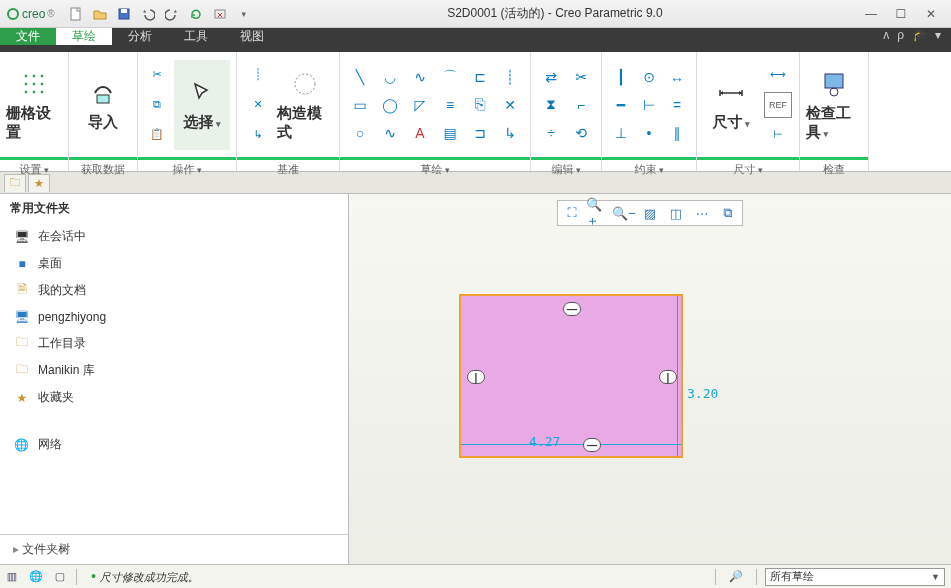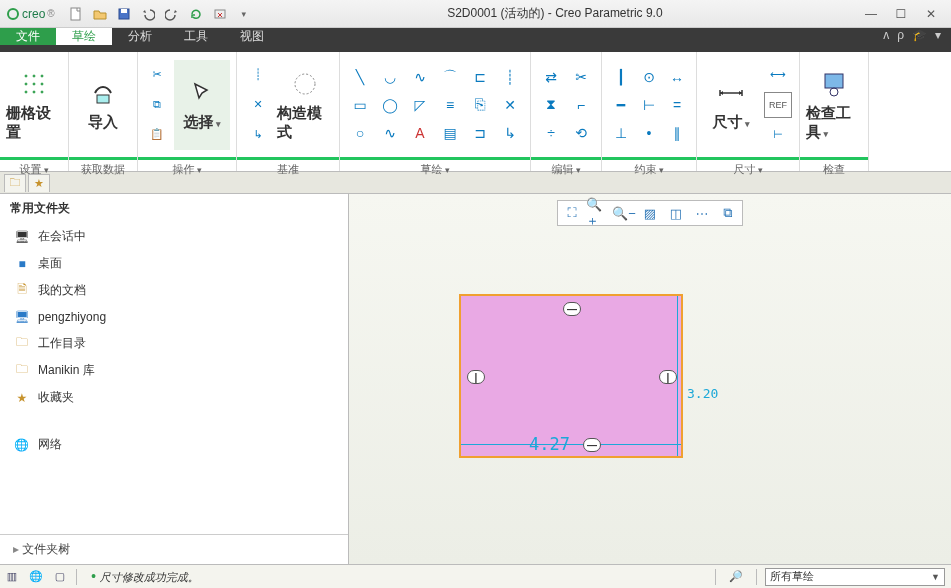--- a/index.html
+++ b/index.html
@@ -54,21 +54,21 @@
 
 .canvas { flex:1; background: linear-gradient(#f6f7f1,#eceee6); position:relative; }
 .canvas-toolbar { position:absolute; top:6px; left:50%; transform:translateX(-50%); height:26px; background:#fff; border:1px solid #bbb; display:flex; align-items:center; padding:0 2px; gap:2px;}
 .canvas-toolbar .cbtn { width:24px; height:22px; display:flex; align-items:center; justify-content:center; cursor:pointer; color:#2773b5; font-size:13px;}
 
 
 .sketch { position:absolute; left:110px; top:100px; width:228px; height:168px; }
 .sketch .rect { position:absolute; left:0; top:0; width:224px; height:164px; background:#e9a9e4; border:2px solid #f0a030; }
 .sketch .dimline-h { position:absolute; left:2px; top:150px; width:220px; height:1px; background:#1ca8d8;}
 .sketch .dimline-v { position:absolute; left:218px; top:2px; width:1px; height:160px; background:#1ca8d8;}
-.sketch .dim-w { position:absolute; left:70px; top:140px; color:#1ca8d8; font-size:17px; font-family:monospace;}
+.sketch .dim-w { position:absolute; left:70px; top:140px; color:#1ca8d8; font-size:13px; font-family:monospace;}
 .sketch .dim-h { position:absolute; left:228px; top:92px; color:#1ca8d8; font-size:13px; font-family:monospace;}
 .sketch .marker { position:absolute; width:18px; height:14px; background:#fff; border:1px solid #555; border-radius:8px; display:flex; align-items:center; justify-content:center; font-size:10px; font-weight:bold; color:#333;}
 
 
 .statusbar { position:absolute; left:0; right:0; bottom:0; height:24px; background:#f4f4ee; border-top:1px solid #bbb; display:flex; align-items:center; font-size:11px; color:#333;}
 .statusbar .sbtn { width:24px; height:20px; display:flex; align-items:center; justify-content:center; cursor:pointer; color:#446;}
 .statusbar .msg { padding-left:10px; color:#333;font-style:italic;}
 .statusbar .msg::before { content:"• "; color:#2e9e4b; font-size:14px;}
 .statusbar .right { margin-left:auto; display:flex; align-items:center; gap:4px; padding-right:6px;}
 .statusbar .combo { width:180px; height:18px; border:1px solid #999; background:#fff; padding:0 4px; display:flex; align-items:center; justify-content:space-between;}

